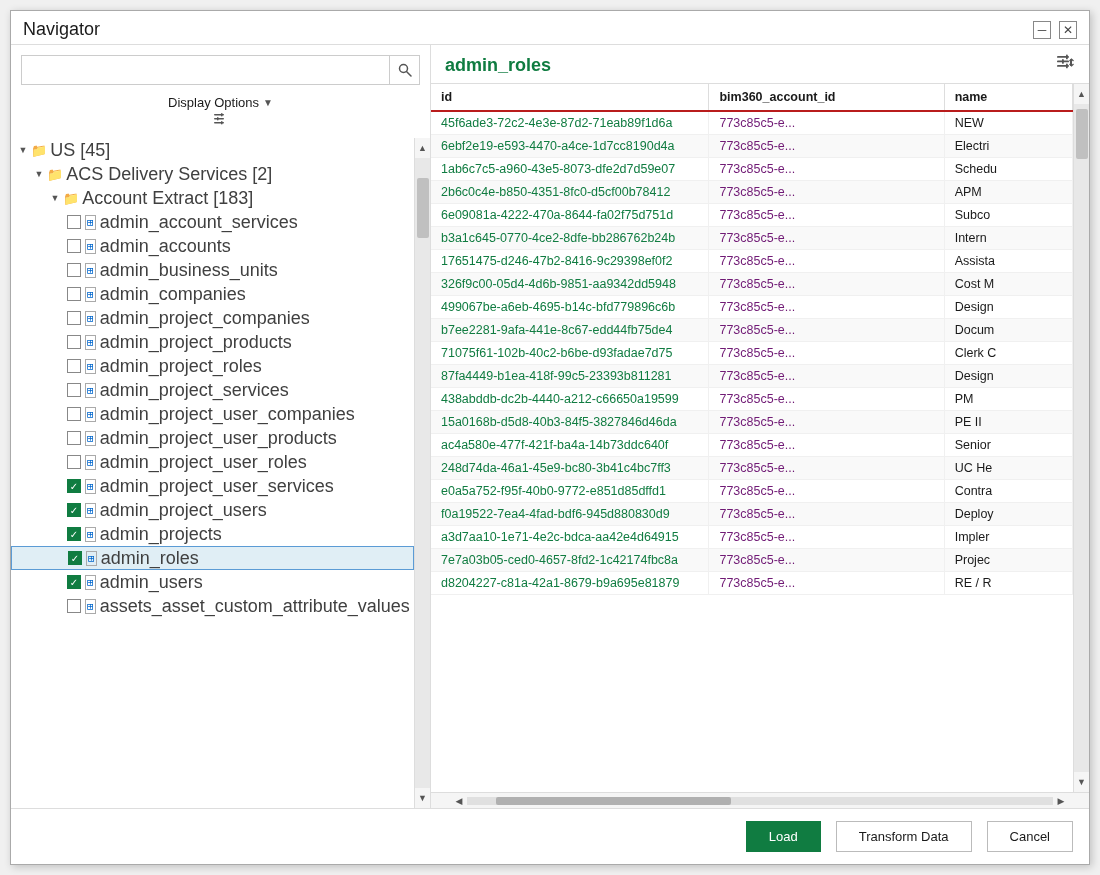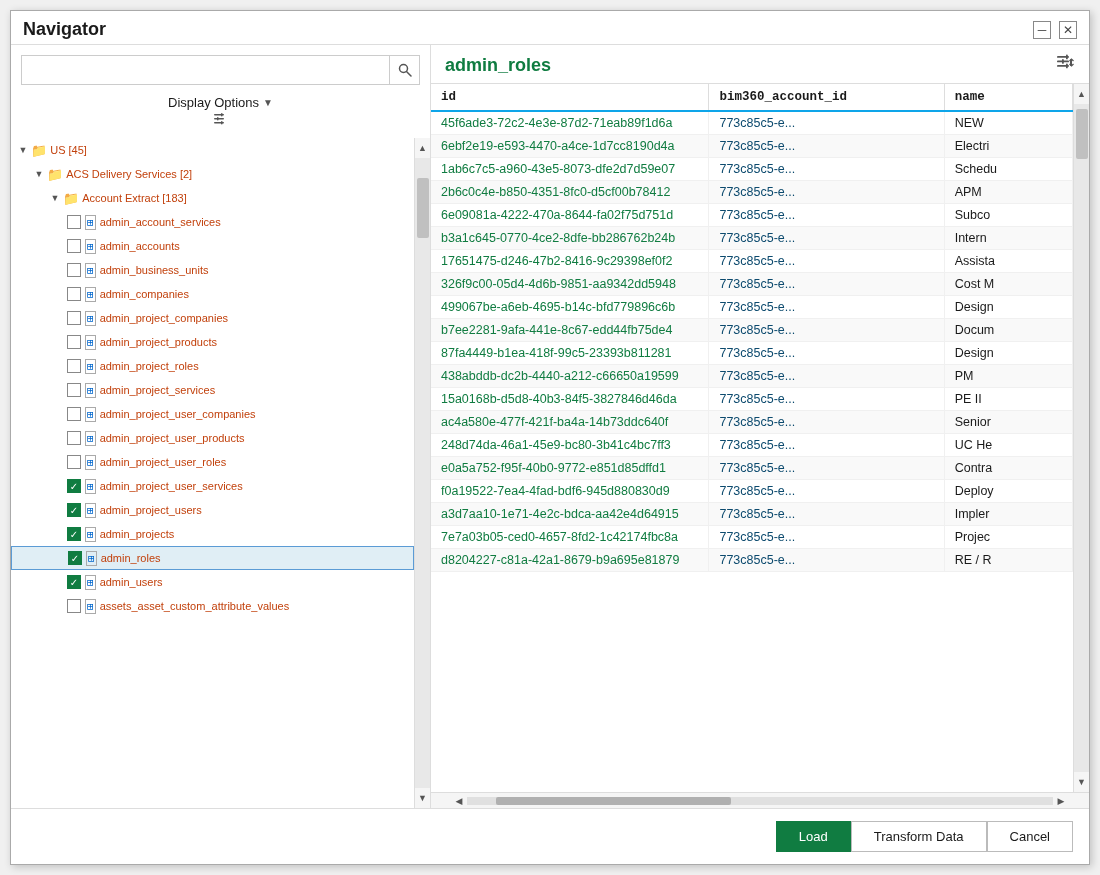--- a/index.html
+++ b/index.html
@@ -25,21 +25,21 @@
     }
     .title-bar {
       display: flex;
       align-items: center;
       justify-content: space-between;
       padding: 8px 12px 4px 12px;
       background: #fff;
     }
     .title-bar-title {
       font-size: 18px;
-      font-weight: 700;
+      font-weight: 400;
       color: #1a1a1a;
     }
     .title-bar-controls {
       display: flex;
       gap: 8px;
     }
     .title-bar-btn {
       width: 18px;
       height: 18px;
       border: 1px solid #888;
@@ -218,22 +218,22 @@
     .tree-table-icon {
       color: #0066cc;
       font-size: 11px;
       margin-right: 4px;
       flex-shrink: 0;
       border: 1px solid #aaa;
       padding: 0 1px;
       font-family: monospace;
     }
     .tree-label {
-      font-size: 11px;
-      color: #c2410c;
+      font-size: 18px;
+      color: #404040;
     }
     
     .right-panel {
       flex: 1;
       display: flex;
       flex-direction: column;
       background: #fff;
     }
     .preview-header {
       display: flex;
@@ -260,22 +260,21 @@
       flex-direction: column;
       border-top: 1px solid #ddd;
     }
     .data-table {
       width: 100%;
       border-collapse: collapse;
       font-size: 12.5px;
     }
     .data-table thead tr {
       background: #fff;
-      border-bottom: 2px solid #0ea5e9;
-      font-family: Liberation Mono, monospace;
+      border-bottom: 2px solid #b91c1c;
     }
     .data-table th {
       text-align: left;
       padding: 6px 10px;
       font-weight: 600;
       color: #1a1a1a;
       border-right: 1px solid #ddd;
       white-space: nowrap;
       overflow: hidden;
     }
@@ -283,21 +282,21 @@
       padding: 4px 10px;
       border-bottom: 1px solid #f0f0f0;
       border-right: 1px solid #f0f0f0;
       white-space: nowrap;
       overflow: hidden;
       max-width: 260px;
       text-overflow: ellipsis;
     }
     .data-table tr:nth-child(even) { background: #f9f9f9; }
     .col-id { width: 260px; color: #107c41; }
-    .col-bim { width: 220px; color: #0c4a6e; }
+    .col-bim { width: 220px; color: #701a75; }
     .col-name { width: 120px; color: #1a1a1a; }
     .table-scroll-wrapper {
       overflow-y: auto;
       overflow-x: hidden;
       flex: 1;
       display: flex;
     }
     .table-inner {
       flex: 1;
       overflow: auto;
@@ -340,21 +339,21 @@
       align-items: center;
     }
     .v-scroll-right .scroll-thumb {
       top: 5px;
     }
     
     .footer {
       display: flex;
       justify-content: flex-end;
       align-items: center;
-      gap: 0;
+      gap: 15px;
       padding: 12px 16px;
       border-top: 1px solid #ddd;
       background: #fff;
     }
     .btn-load {
       background: #107c41;
       color: #fff;
       border: 1px solid #107c41;
       padding: 7px 22px;
       cursor: pointer;
@@ -631,20 +630,25 @@
                     <td class="col-id td-green">499067be-a6eb-4695-b14c-bfd779896c6b</td>
                     <td class="col-bim">773c85c5-e...</td>
                     <td class="col-name">Design</td>
                   </tr>
                   <tr>
                     <td class="col-id td-green">b7ee2281-9afa-441e-8c67-edd44fb75de4</td>
                     <td class="col-bim">773c85c5-e...</td>
                     <td class="col-name">Docum</td>
                   </tr>
                   <tr>
+                    <td class="col-id td-green">71075f61-102b-40c2-b6be-d93fadae7d75</td>
+                    <td class="col-bim">773c85c5-e...</td>
+                    <td class="col-name">Clerk C</td>
+                  </tr>
+                  <tr>
                     <td class="col-id td-green">87fa4449-b1ea-418f-99c5-23393b811281</td>
                     <td class="col-bim">773c85c5-e...</td>
                     <td class="col-name">Design</td>
                   </tr>
                   <tr>
                     <td class="col-id td-green">438abddb-dc2b-4440-a212-c66650a19599</td>
                     <td class="col-bim">773c85c5-e...</td>
                     <td class="col-name">PM</td>
                   </tr>
                   <tr>

